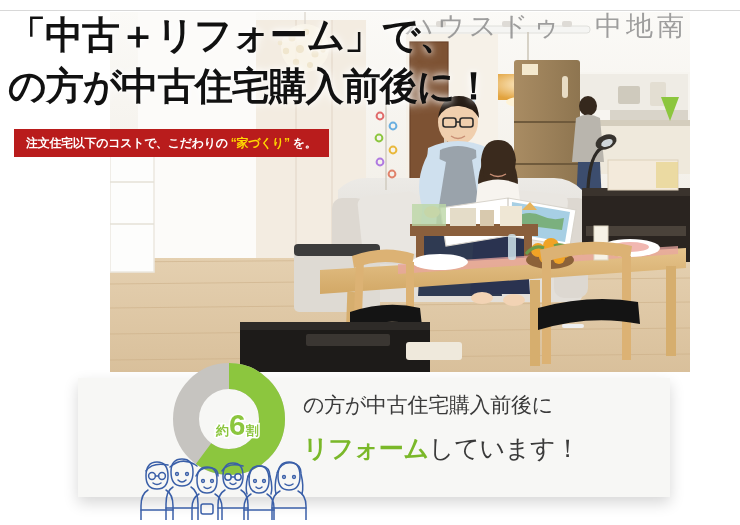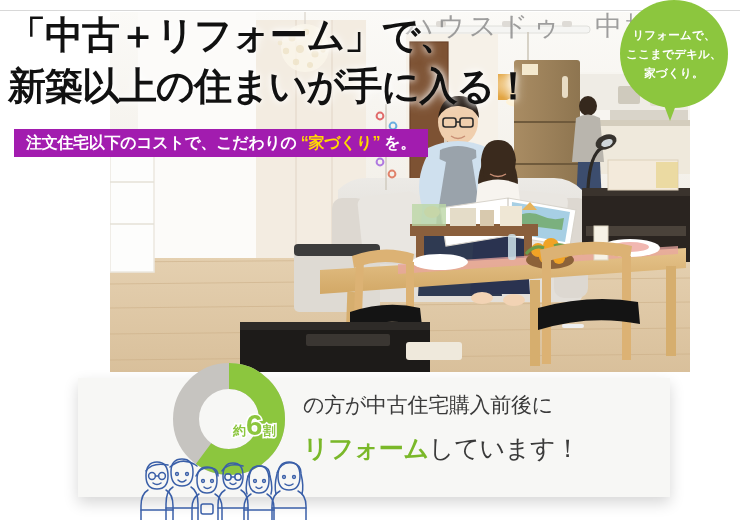--- a/index.html
+++ b/index.html
@@ -103,23 +103,23 @@
   }
   .headline .l1 { font-size: 38px; display: block; }
   .headline .l2 { font-size: 38px; display: block; margin-top: 6px; }
 
   
   .subbar {
     position: absolute;
     left: 14px;
     top: 129px;
     height: 28px;
-    background: #a21caf;
+    background: #b91c1c;
     color: #ffffff;
-    font-size: 16px;
+    font-size: 12px;
     font-weight: bold;
     line-height: 28px;
     padding: 0 12px;
     white-space: nowrap;
     z-index: 8;
     letter-spacing: -.3px;
   }
   .subbar .hl { color: #ffd900; }
 
   
@@ -138,21 +138,21 @@
   .donut {
     position: absolute;
     left: 168px;
     top: 358px;
     width: 122px;
     height: 122px;
     z-index: 8;
   }
   .donut-label {
     position: absolute;
-    left: 233px;
+    left: 216px;
     top: 408px;
     z-index: 10;
     white-space: nowrap;
     font-weight: bold;
     color: #8cc63e;
     -webkit-text-stroke: 3px #ffffff;
     paint-order: stroke fill;
   }
   .donut-label .sm { font-size: 13px; }
   .donut-label .big { font-size: 30px; }
@@ -467,29 +467,24 @@
       <rect x="130" y="316" width="190" height="44" fill="#1d1b19"></rect>
       <rect x="130" y="310" width="190" height="8" fill="#2e2b28"></rect>
       <rect x="196" y="322" width="84" height="12" rx="2" fill="#3a3632"></rect>
       <rect x="296" y="330" width="56" height="18" rx="3" fill="#efe9dc"></rect>
     </svg>
   </div>
 
   <div class="brand-wordmark">ハウスドゥ　中地南</div>
 
   <div class="bubble-tail"></div>
-  <div class="bubble">
-    <div class="line">リフォームで、</div>
-    <div class="line">ここまでデキル、</div>
-    <div class="line">家づくり。</div>
-  </div>
 
   <div class="headline">
     <span class="l1">「中古＋リフォーム」で、</span>
-    <span class="l2">新築以上の住まいが手に入る！</span>
+    <span class="l2">の方が中古住宅購入前後に！</span>
   </div>
 
   <div class="subbar"><span>注文住宅以下のコストで、こだわりの </span><span class="hl">“家づくり”</span><span> を。</span></div>
 
   <div class="card"></div>
 
   <svg class="donut" viewBox="0 0 122 122">
 
     <circle cx="61" cy="61" r="43" fill="none" stroke="#c6c4c0" stroke-width="26"></circle>
 

